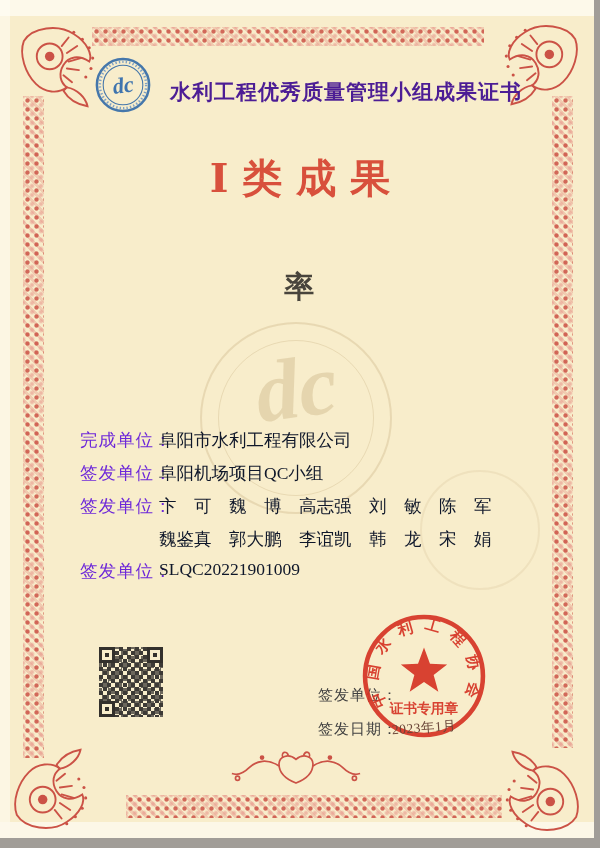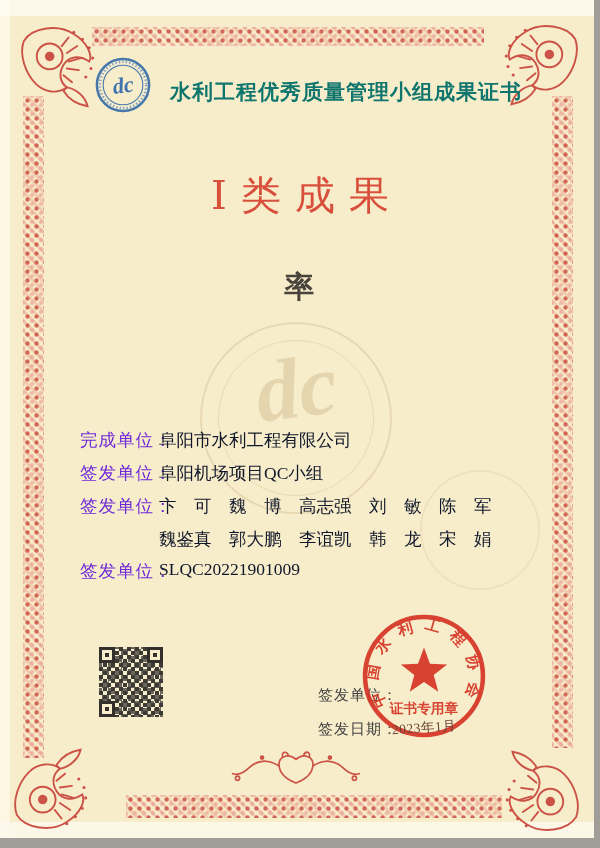--- a/index.html
+++ b/index.html
@@ -49,26 +49,26 @@
   .wm-text {
     left:200px; top:338px; width:192px; text-align:center;
     font-size:86px; font-style:italic; font-weight:bold;
     color:rgba(186,158,108,.30); transform:rotate(-8deg);
   }
 
   
   .logo { left:94px; top:56px; width:58px; height:58px; }
   .header-title {
     left:170px; top:78px; width:360px;
-    font-size:21px; font-weight:bold; color:#0f766e; letter-spacing:1px;
+    font-size:21px; font-weight:bold; color:#4c1d95; letter-spacing:1px;
   }
 
   .grade {
-    left:0; top:168px; width:600px; text-align:center;
-    font-size:40px; font-weight:normal; color:#d8503c;
+    left:0; top:151px; width:600px; text-align:center;
+    font-size:40px; font-weight:bold; color:#d8503c;
     letter-spacing:14px; text-indent:14px;
   }
 
   .main-title {
     left:50px; top:260px; width:500px; text-align:center;
     font-size:30px; font-weight:600; color:#48443c;
     letter-spacing:1.5px; line-height:54px;
   }
 
   

